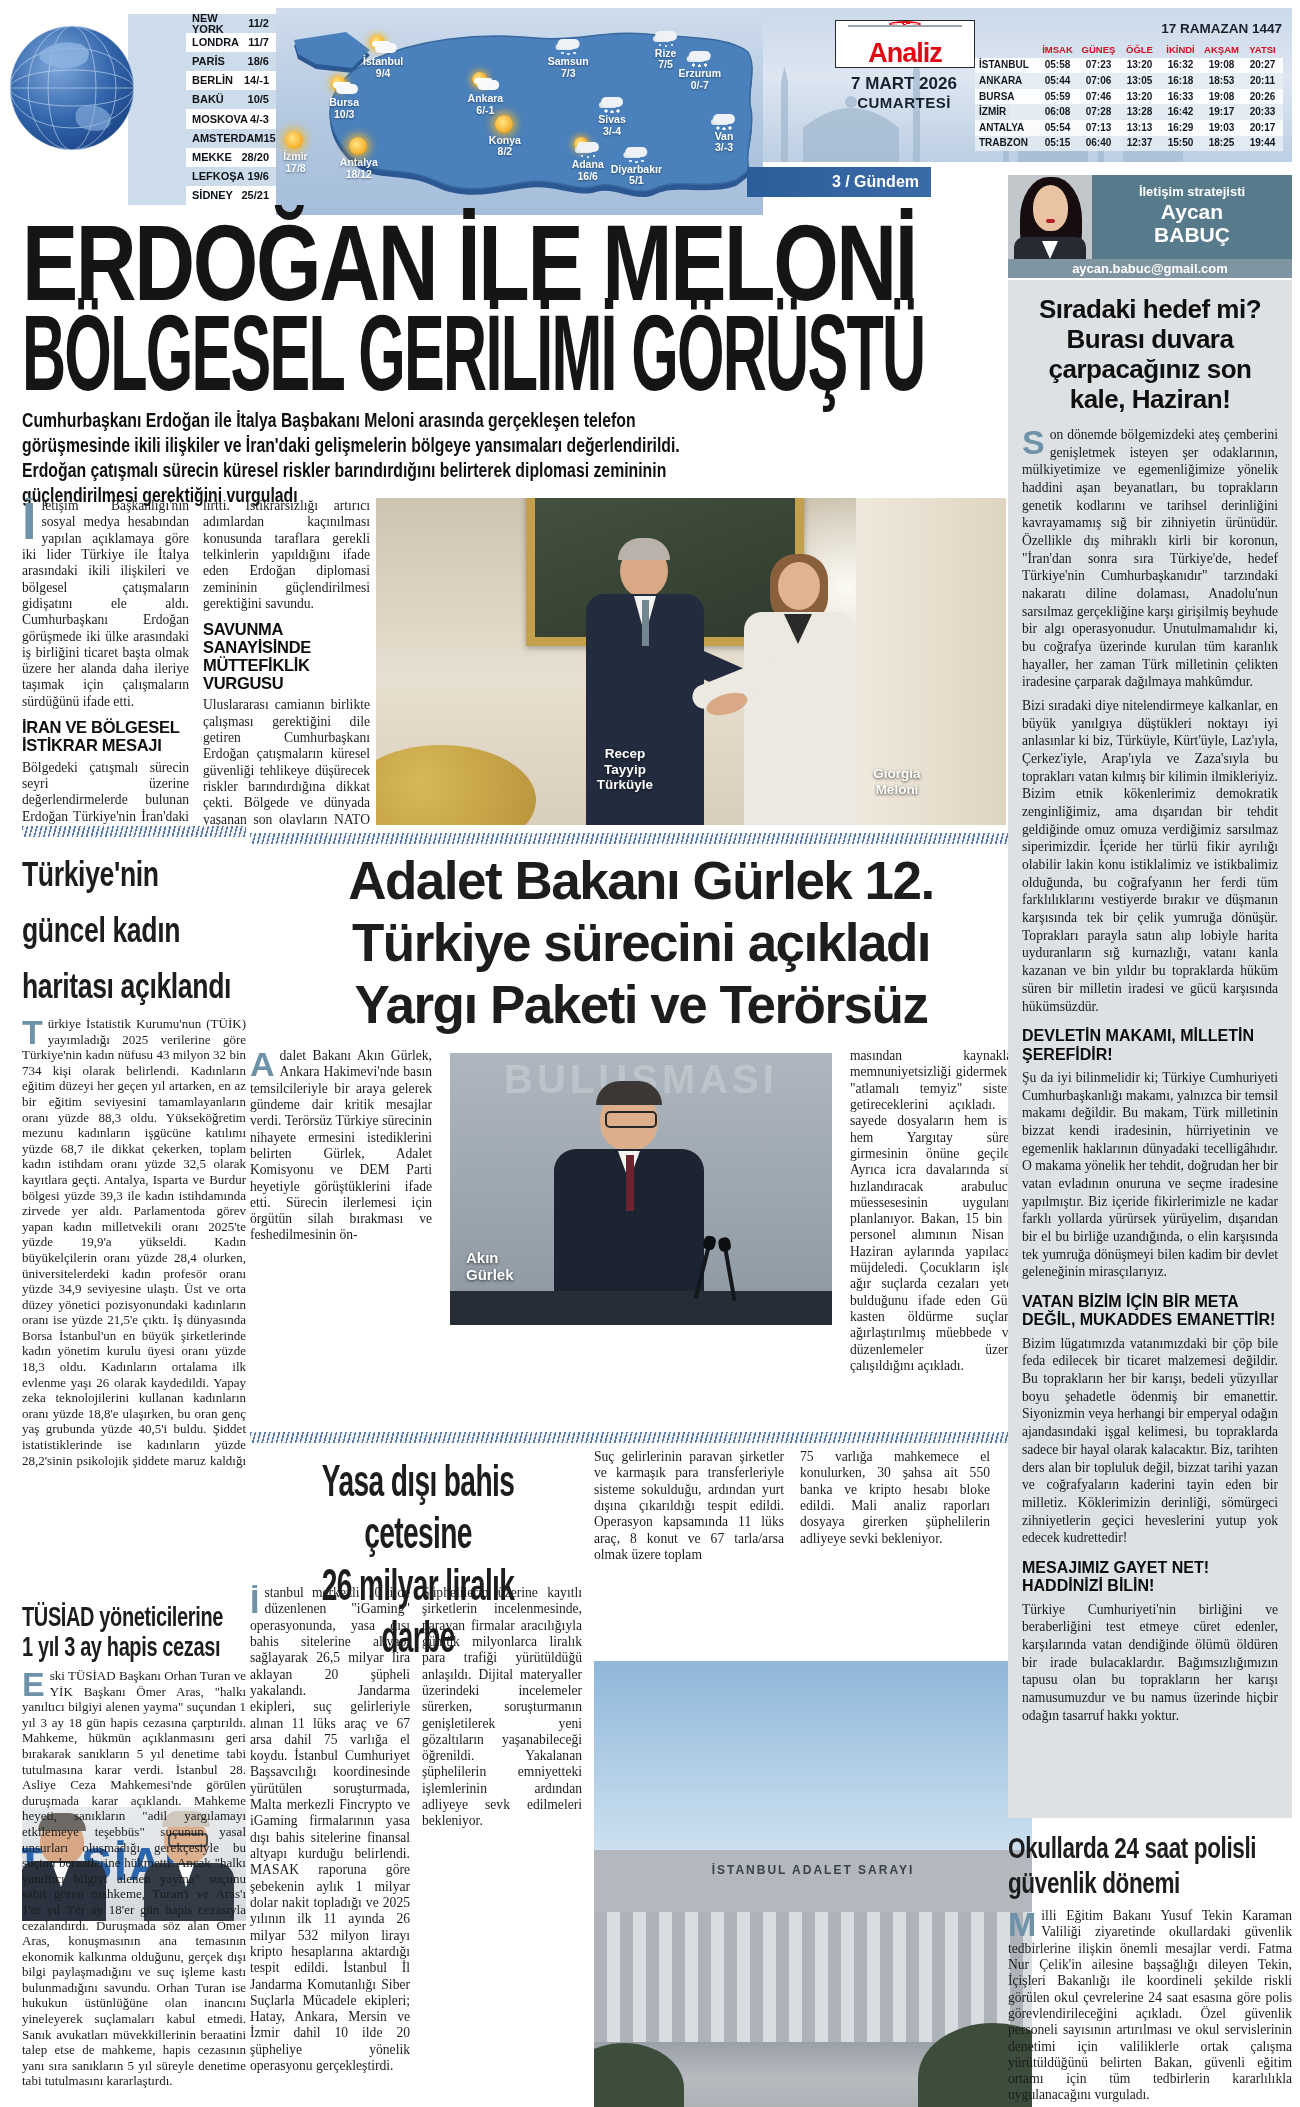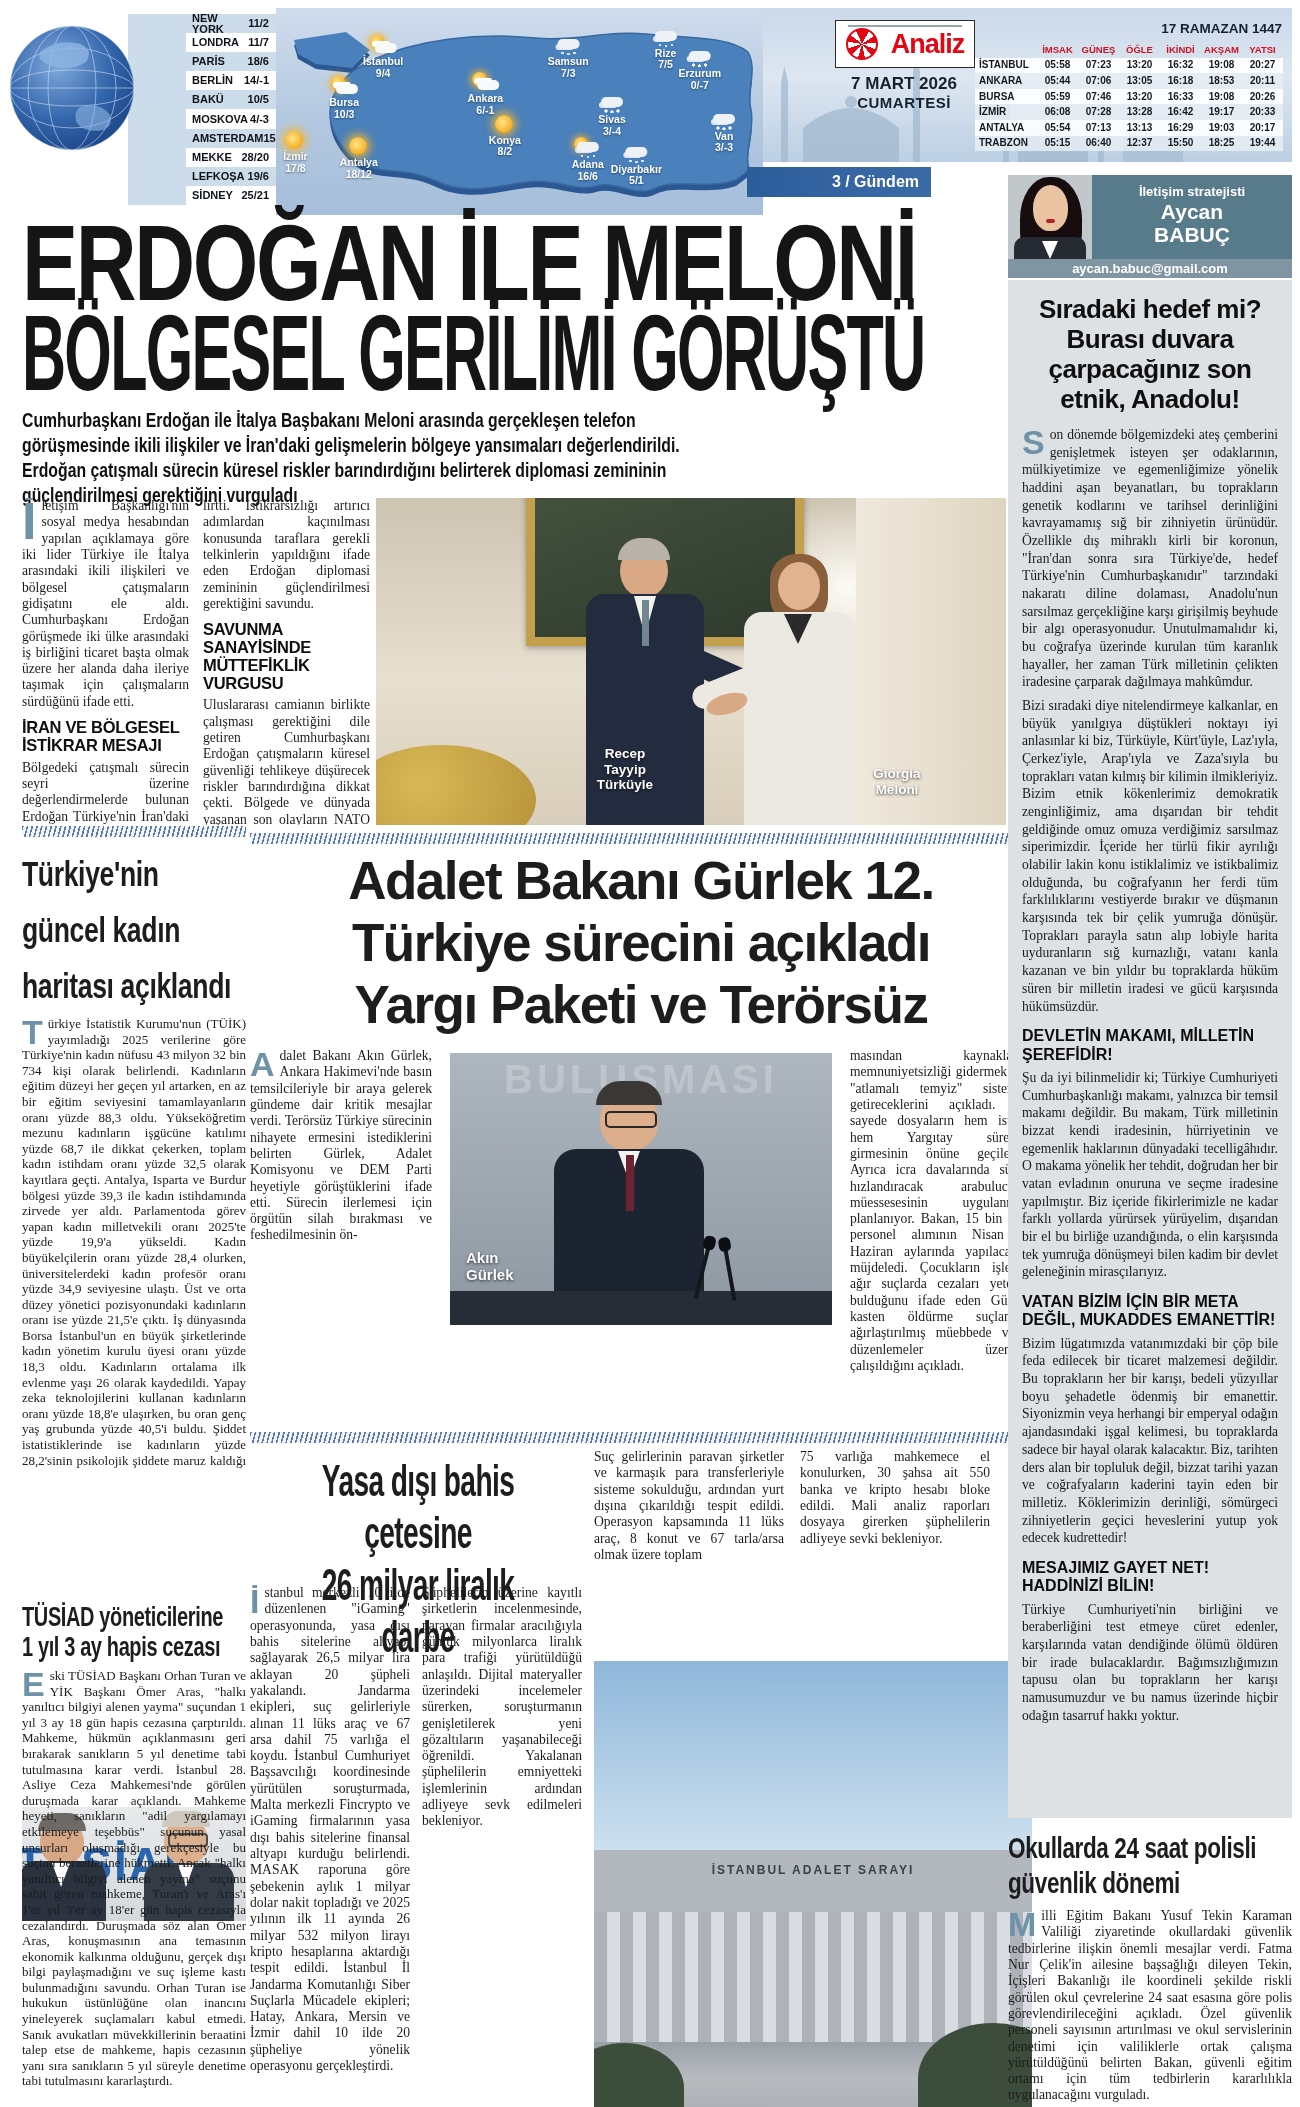--- a/index.html
+++ b/index.html
@@ -32,21 +32,21 @@
       radial-gradient(circle 1.5px at 15px 17px,#cfe6ff 98%,transparent),
       radial-gradient(circle 1.5px at 21px 16px,#cfe6ff 98%,transparent);}
   .ic-snow{background:
       radial-gradient(circle 1.6px at 9px 16px,#fff 98%,transparent),
       radial-gradient(circle 1.6px at 15px 17px,#fff 98%,transparent),
       radial-gradient(circle 1.6px at 21px 16px,#fff 98%,transparent);}
 
   .brand{left:763px;top:8px;width:529px;height:154px;background:linear-gradient(180deg,#cbd9ea,#dde6f1 45%,#bccfe3);overflow:hidden;}
   .mosque{position:absolute;left:0;bottom:0;opacity:.75;}
   .logobox{position:absolute;left:72px;top:12px;width:138px;height:46px;background:#fff;border:1px solid #2a2a2a;
-           display:flex;align-items:center;justify-content:center;gap:13px;}
+           display:flex;align-items:center;justify-content:center;gap:13px;flex-direction:column;}
   .logobox::before{content:"";position:absolute;left:12px;top:4px;right:12px;height:2px;background:#9aa4ad;}
   .logomark{width:28px;height:28px;border-radius:50%;
       background:repeating-conic-gradient(#e30613 0 28deg,#fff 28deg 56deg);border:2px solid #e30613;}
   .logotext{font:700 27px/1 "Liberation Sans",sans-serif;color:#e30613;letter-spacing:-1px;}
   .brand-date{position:absolute;left:60px;top:66px;width:162px;text-align:center;color:#16212e;}
   .brand-date .d1{font:700 17px/1.2 "Liberation Sans",sans-serif;}
   .brand-date .d2{font:700 15px/1.2 "Liberation Sans",sans-serif;letter-spacing:.5px;}
   .hijri{position:absolute;right:10px;top:14px;font:700 13.5px/1 "Liberation Sans",sans-serif;color:#16212e;}
   .ptable{position:absolute;left:212px;top:34px;width:308px;}
   .pr-head,.pr-row{display:grid;grid-template-columns:62px repeat(6,1fr);align-items:center;height:15.6px;}
@@ -584,21 +584,21 @@
       </div>
     </div>
     <div class="auth-mail">aycan.babuc@gmail.com</div>
   </div>
 
   <div class="abs opinion">
     <div class="op-title">
       <div>Sıradaki hedef mi?</div>
       <div>Burası duvara</div>
       <div>çarpacağınız son</div>
-      <div>etnik, Anadolu!</div>
+      <div>kale, Haziran!</div>
     </div>
     <div class="op-copy"><span class="dropcap">S</span><span>on dönemde bölgemizdeki ateş çemberini genişletmek isteyen şer odaklarının, mülkiyetimize ve egemenliğimize yönelik haddini aşan beyanatları, bu toprakların genetik kodlarını ve tarihsel derinliğini kavrayamamış sığ bir zihniyetin ürünüdür. Özellikle dış mihraklı kirli bir koronun, "İran'dan sonra sıra Türkiye'de, hedef Türkiye'nin Cumhurbaşkanıdır" tarzındaki nakaratı diline dolaması, Anadolu'nun sarsılmaz gerçekliğine karşı girişilmiş beyhude bir algı operasyonudur. Unutulmamalıdır ki, bu coğrafya üzerinde kurulan tüm karanlık hayaller, her zaman Türk milletinin çelikten iradesine çarparak dağılmaya mahkûmdur.</span></div>
     <div class="op-copy" style="margin-top:6px;">Bizi sıradaki diye nitelendirmeye kalkanlar, en büyük yanılgıya düştükleri noktayı iyi anlasınlar ki biz, Türküyle, Kürt'üyle, Laz'ıyla, Çerkez'iyle, Arap'ıyla ve Zaza'sıyla bu toprakları vatan kılmış bir kilimin ilmikleriyiz. Bizim etnik kökenlerimiz demokratik zenginliğimiz, ama dışarıdan bir tehdit geldiğinde omuz omuza verdiğimiz sarsılmaz siperimizdir. İçeride her türlü fikir ayrılığı olabilir lakin konu istiklalimiz ve istikbalimiz olduğunda, bu coğrafyanın her ferdi tüm farklılıklarını vestiyerde bırakır ve düşmanın karşısında tek bir çelik yumruğa dönüşür. Toprakları parayla satın alıp lobiyle harita uyduranların sığ kurnazlığı, vatanı kanla kazanan ve bin yıldır bu topraklarda hüküm süren bir milletin iradesi ve gücü karşısında hükümsüzdür.</div>
     <div class="op-kick">DEVLETİN MAKAMI, MİLLETİN ŞEREFİDİR!</div>
     <div class="op-copy">Şu da iyi bilinmelidir ki; Türkiye Cumhuriyeti Cumhurbaşkanlığı makamı, yalnızca bir temsil makamı değildir. Bu makam, Türk milletinin bizzat kendi iradesinin, hürriyetinin ve egemenlik haklarının dünyadaki tecelligâhıdır. O makama yönelik her tehdit, doğrudan her bir vatan evladının onuruna ve seçme iradesine yapılmıştır. Biz içeride fikirlerimizle ne kadar farklı yollarda yürürsek yürüyelim, dışarıdan bir el bu birliğe uzandığında, o elin karşısında tek yumruğa dönüşmeyi bilen kadim bir devlet geleneğinin mirasçılarıyız.</div>
     <div class="op-kick">VATAN BİZİM İÇİN BİR META DEĞİL, MUKADDES EMANETTİR!</div>
     <div class="op-copy">Bizim lügatımızda vatanımızdaki bir çöp bile feda edilecek bir ticaret malzemesi değildir. Bu toprakların her bir karışı, bedeli yüzyıllar boyu şehadetle ödenmiş bir emanettir. Siyonizmin veya herhangi bir emperyal odağın ajandasındaki işgal kelimesi, bu topraklarda sadece bir hayal olarak kalacaktır. Biz, tarihten ders alan bir topluluk değil, bizzat tarihi yazan ve coğrafyaların kaderini tayin eden bir milletiz. Köklerimizin derinliği, sömürgeci zihniyetlerin geçici heveslerini yutup yok edecek kudrettedir!</div>
     <div class="op-kick">MESAJIMIZ GAYET NET! HADDİNİZİ BİLİN!</div>
     <div class="op-copy">Türkiye Cumhuriyeti'nin birliğini ve beraberliğini test etmeye cüret edenler, karşılarında vatan dendiğinde ölümü öldüren bir irade bulacaklardır. Bağımsızlığımızın tapusu olan bu toprakların her karışı namusumuzdur ve bu namus üzerinde hiçbir odağın tasarruf hakkı yoktur.</div>
   </div>

